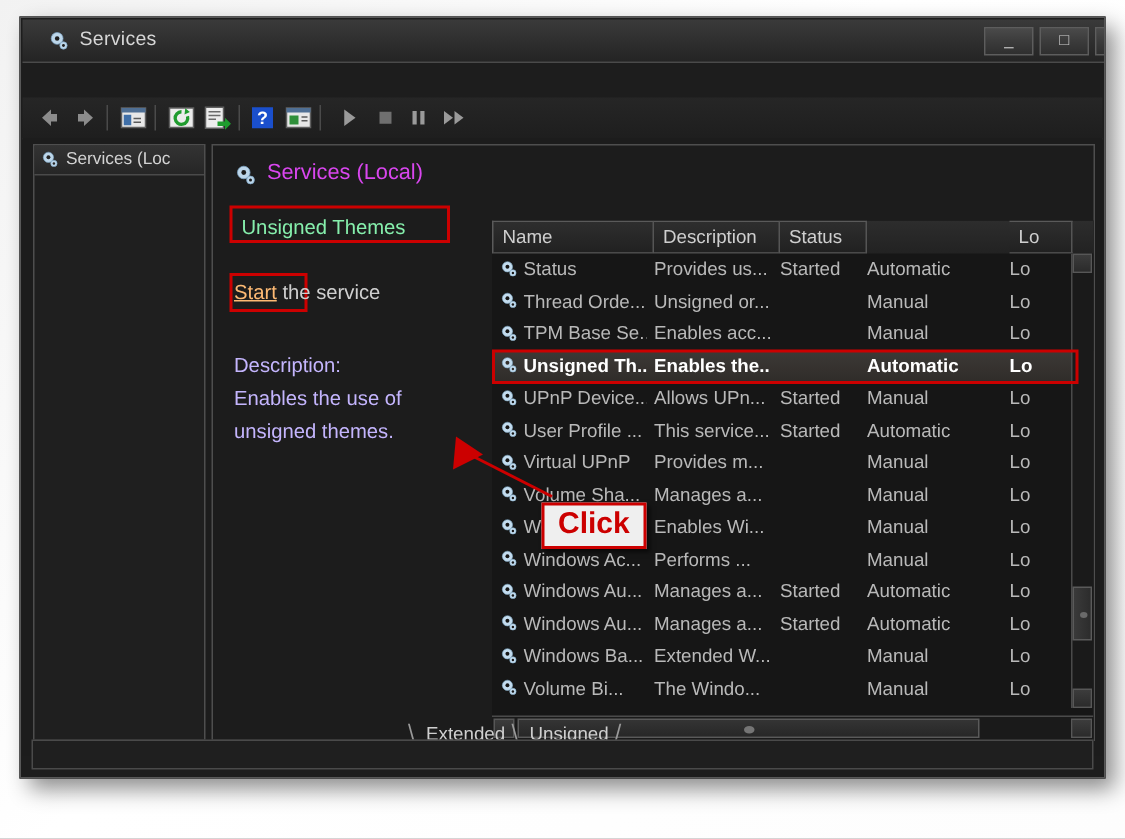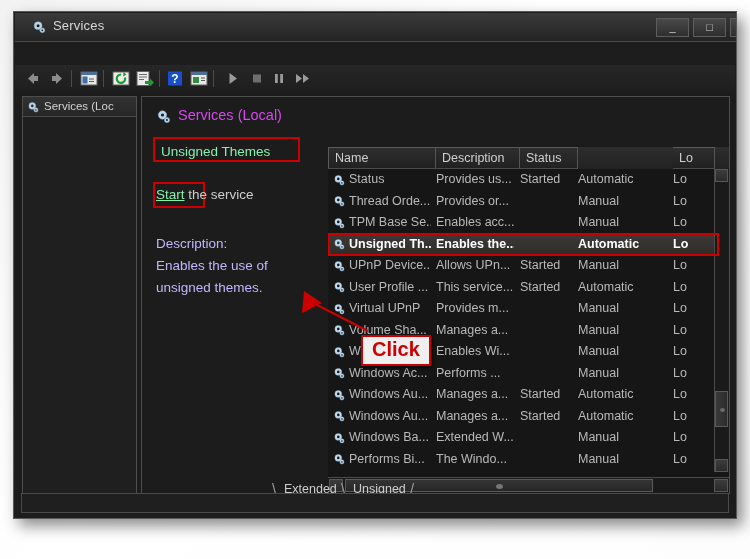--- a/index.html
+++ b/index.html
@@ -194,21 +194,21 @@
     box-sizing: border-box;
   }
   #start-line {
     position: absolute;
     left: 0; top: 46px;
     font-size: 13.5px;
     color: #cfcfcf;
     white-space: nowrap;
   }
   #start-link {
-    color: #86efac;
+    color: #fdba74;
     text-decoration: underline;
   }
   #start-box {
     position: absolute;
     left: -3px; top: 41px;
     width: 52px; height: 26px;
     border: 2px solid #cc0000;
     box-sizing: border-box;
   }
   #desc-block {
@@ -603,21 +603,21 @@
               <div class="row">
                 <span class="gear"><svg viewBox="0 0 16 16" width="13" height="13">
                     <g fill="#c3dcef" stroke="#86aecb" stroke-width=".5">
                       <circle cx="6.5" cy="6" r="4.2"></circle>
                       <circle cx="11" cy="11" r="2.6"></circle>
                     </g>
                     <circle cx="6.5" cy="6" r="1.6" fill="#161616"></circle>
                     <circle cx="11" cy="11" r="1" fill="#161616"></circle>
                   </svg></span>
                 <span class="cell c-name">Thread Orde...</span>
-                <span class="cell c-desc">Provides or...</span>
+                <span class="cell c-desc">Unsigned or...</span>
                 <span class="cell c-status"></span>
                 <span class="cell c-startup">Manual</span>
                 <span class="cell c-logon">Lo</span>
               </div>
               <div class="row">
                 <span class="gear"><svg viewBox="0 0 16 16" width="13" height="13">
                     <g fill="#c3dcef" stroke="#86aecb" stroke-width=".5">
                       <circle cx="6.5" cy="6" r="4.2"></circle>
                       <circle cx="11" cy="11" r="2.6"></circle>
                     </g>
@@ -782,21 +782,21 @@
               </div>
               <div class="row">
                 <span class="gear"><svg viewBox="0 0 16 16" width="13" height="13">
                     <g fill="#c3dcef" stroke="#86aecb" stroke-width=".5">
                       <circle cx="6.5" cy="6" r="4.2"></circle>
                       <circle cx="11" cy="11" r="2.6"></circle>
                     </g>
                     <circle cx="6.5" cy="6" r="1.6" fill="#161616"></circle>
                     <circle cx="11" cy="11" r="1" fill="#161616"></circle>
                   </svg></span>
-                <span class="cell c-name">Performs Bi...</span>
+                <span class="cell c-name">Volume Bi...</span>
                 <span class="cell c-desc">The Windo...</span>
                 <span class="cell c-status"></span>
                 <span class="cell c-startup">Manual</span>
                 <span class="cell c-logon">Lo</span>
               </div>
               <div class="row">
                 <span class="cell c-status"></span>
               </div>
             </div>
 

